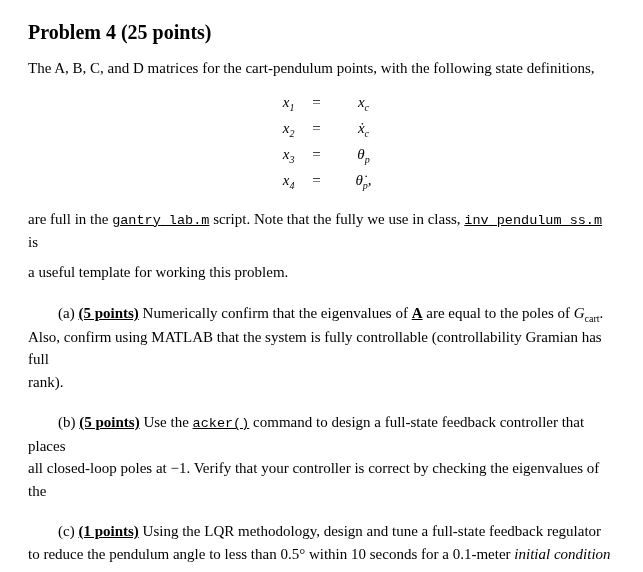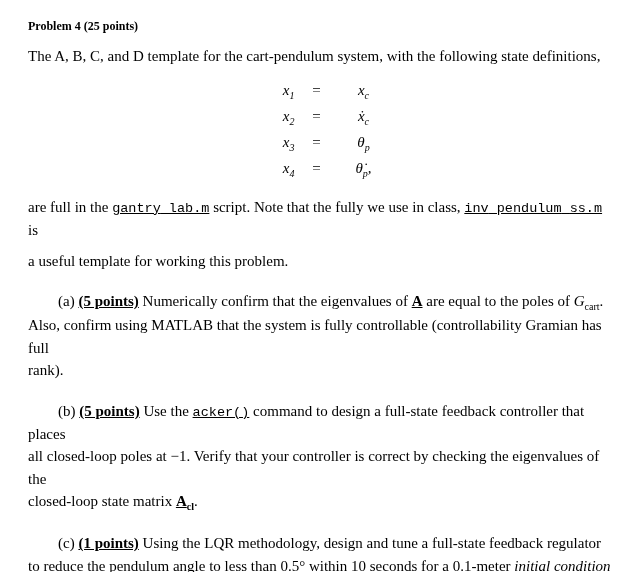--- a/index.html
+++ b/index.html
@@ -14,21 +14,21 @@
       font-size: 15px;
       color: #000;
       width: 643px;
       min-height: 572px;
       padding: 18px 28px 18px 28px;
       line-height: 1.45;
     }
 
     .problem-title {
       font-weight: bold;
-      font-size: 12px;
+      font-size: 20px;
       margin-bottom: 10px;
     }
 
     .intro-text {
       margin-bottom: 8px;
       line-height: 1.5;
     }
 
     .equations-block {
       display: flex;
@@ -90,21 +90,21 @@
       font-size: 10px;
       vertical-align: sub;
     }
   </style>
 </head>
 <body>
 
 <div class="problem-title">Problem 4 (25 points)</div>
 
 <div class="intro-text">
-  <span>The A, B, C, and D template for the cart-pendulum system, with the following state definitions,</span>
+  <span>The A, B, C, and D matrices for the cart-pendulum points, with the following state definitions,</span>
 </div>
 
 <div class="equations-block">
   <div class="eq-row">
     <span class="eq-lhs"><i>x</i><sub>1</sub></span>
     <span class="eq-eq">=</span>
     <span class="eq-rhs"><i>x<sub>c</sub></i></span>
   </div>
   <div class="eq-row">
     <span class="eq-lhs"><i>x</i><sub>2</sub></span>
@@ -130,21 +130,20 @@
 
 <div class="part">
   <span class="part-label">(a) </span><b>(5 points)</b><span> Numerically confirm that the eigenvalues of <b>A</b> are equal to the poles of <i>G</i><sub>cart</sub>.</span><br>
   <span>Also, confirm using MATLAB that the system is fully controllable (controllability Gramian has full</span><br>
   <span>rank).</span>
 </div>
 
 <div class="part">
   <span class="part-label">(b) </span><b>(5 points)</b><span> Use the <span class="underline-mono">acker()</span> command to design a full-state feedback controller that places</span><br>
   <span>all closed-loop poles at −1.  Verify that your controller is correct by checking the eigenvalues of the</span><br>
-  <span>closed-loop state matrix <b>A<sub>cl</sub></b>.</span>
 </div>
 
 <div class="part">
   <span class="part-label">(c) </span><b>(1 points)</b><span> Using the LQR methodology, design and tune a full-state feedback regulator</span><br>
   <span>to reduce the pendulum angle to less than 0.5° within 10 seconds for a 0.1-meter <i>initial condition</i></span><br>
   <br>
   <br>
   <br>
   
 </div>

